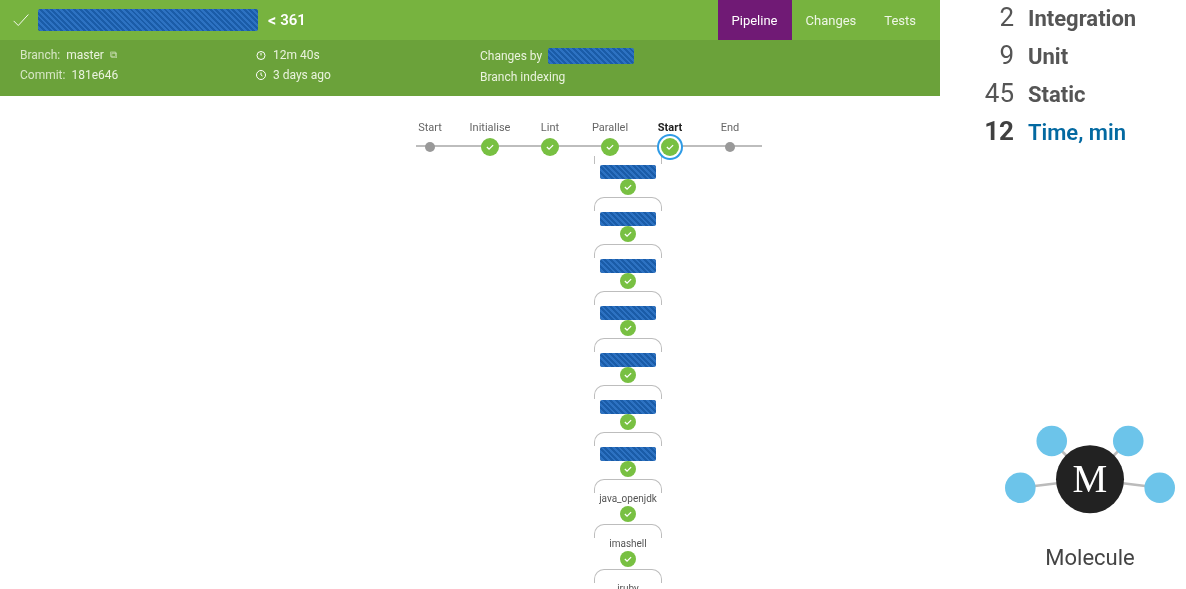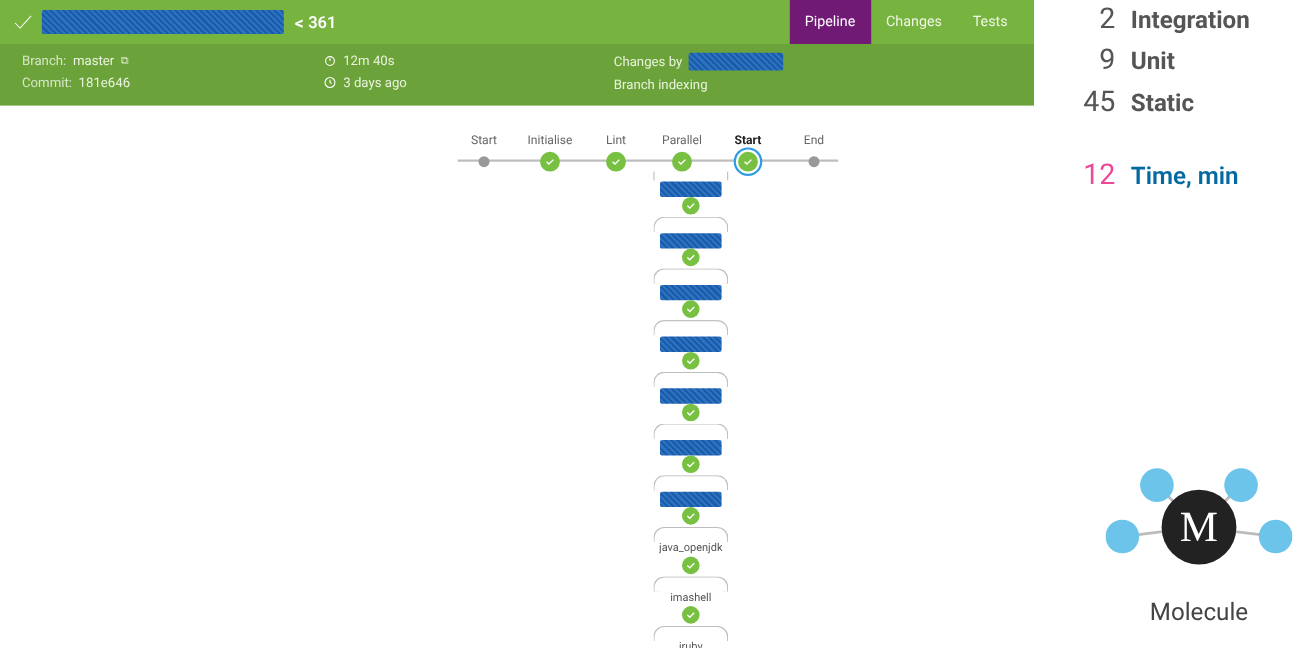--- a/index.html
+++ b/index.html
@@ -48,42 +48,41 @@
     font-size: 13px;
     color: #eef6e6;
     cursor: pointer;
   }
   .tab.active { background: #701a75; font-weight: 400; color:#fff;}
   .header-bottom {
     display: flex;
     padding: 8px 20px 12px 20px;
     font-size: 12px;
     color: #eaf3de;
-    gap: 39px;
   }
   .col { display: flex; flex-direction: column; gap: 6px; }
   .col1 { width: 235px; }
   .col2 { width: 225px; }
   .col3 { flex: 1; }
   .meta-row { display: flex; align-items: center; gap: 6px; }
   .label { opacity: .85; }
   .icon-sm { width:12px; height:12px; display:inline-block; }
   .ext-link-icon { font-size: 10px; opacity:.8;}
   .changes-redact { width: 86px; height: 16px; display:inline-block;}
   
   .pipeline-area {
     position: relative;
     width: 940px;
     height: 500px;
     padding-top: 25px;
   }
   .stages-row {
     position: absolute;
     top: 25px;
-    left: 410px;
+    left: 400px;
     width: 360px;
     display: flex;
     justify-content: center;
   }
   .stage-col {
     display:flex; flex-direction:column; align-items:center; gap:4px;
     width: 60px;
   }
   .stage-label { font-size: 11px; color:#666; }
   .stage-label.active { font-weight:700; color:#222;}
@@ -154,21 +153,21 @@
   }
   
   .right-pane {
     position:absolute;
     left: 970px;
     top: 2px;
     width: 210px;
   }
   .stat-row { display:flex; align-items:baseline; margin-bottom: 8px; gap: 14px;}
   .stat-num { width: 44px; text-align:right; font-size: 26px; color:#555; font-weight:400;}
-  .stat-num.strong { color:#ec4899; font-weight:400;margin-top:28px;}
+  .stat-num.strong { color:#404040; font-weight:700;}
   .stat-label { font-size: 22px; color:#555; font-weight:700;}
   .stat-label.strong { color:#0369a1; font-weight:600;}
   
   .molecule {
     position:absolute;
     left: 1000px;
     top: 405px;
     width: 180px;
     text-align:center;
   }

